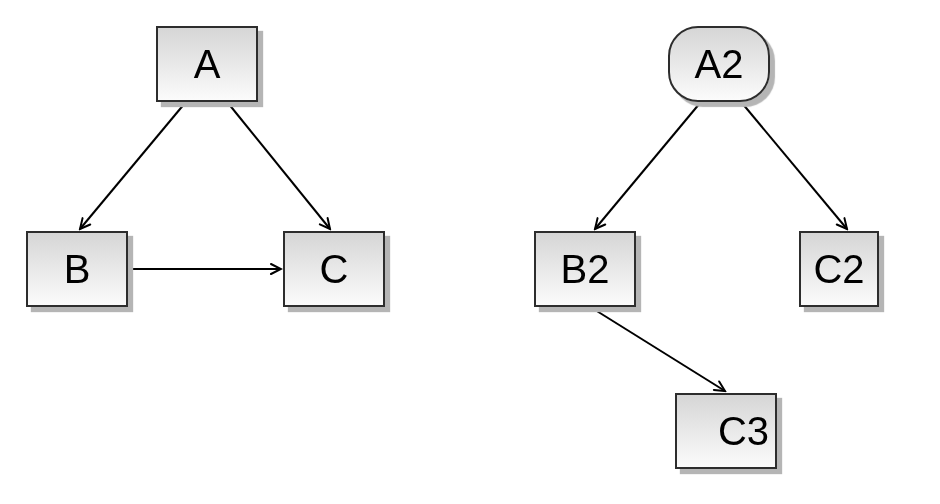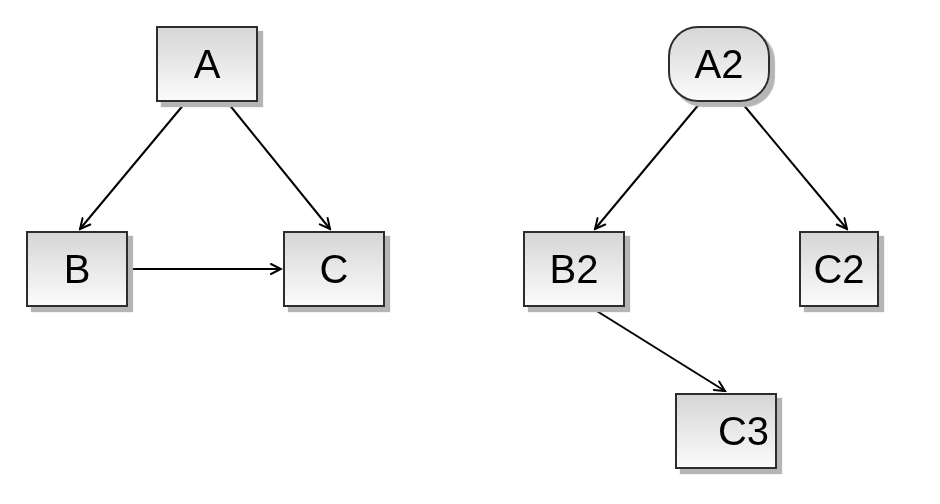--- a/index.html
+++ b/index.html
@@ -60,21 +60,21 @@
       </div>
       <div class="node" style="left: 26px; top: 231px; width: 102px; height: 76px; background: linear-gradient(rgb(214, 214, 214), rgb(251, 251, 251)); border-color: rgb(45, 45, 45); box-shadow: rgb(181, 181, 181) 5px 5px 1px;">
         <span class="label" style="color: rgb(0, 0, 0);">B</span>
       </div>
       <div class="node" style="left: 283px; top: 231px; width: 102px; height: 76px; background: linear-gradient(rgb(214, 214, 214), rgb(251, 251, 251)); border-color: rgb(45, 45, 45); box-shadow: rgb(181, 181, 181) 5px 5px 1px;">
         <span class="label" style="color: rgb(0, 0, 0);">C</span>
       </div>
       <div class="node" style="left: 668px; top: 26px; width: 102px; height: 76px; background: linear-gradient(rgb(214, 214, 214), rgb(251, 251, 251)); border-color: rgb(45, 45, 45); box-shadow: rgb(181, 181, 181) 5px 5px 1px; border-radius: 30px;">
         <span class="label" style="color: rgb(0, 0, 0);">A2</span>
       </div>
-      <div class="node" style="left: 523px; top: 231px; width: 102px; height: 76px; background: linear-gradient(rgb(214, 214, 214), rgb(251, 251, 251)); border-color: rgb(45, 45, 45); box-shadow: rgb(181, 181, 181) 5px 5px 1px;">
+      <div class="node" style="left: 534px; top: 231px; width: 102px; height: 76px; background: linear-gradient(rgb(214, 214, 214), rgb(251, 251, 251)); border-color: rgb(45, 45, 45); box-shadow: rgb(181, 181, 181) 5px 5px 1px;">
         <span class="label" style="color: rgb(0, 0, 0);">B2</span>
       </div>
       <div class="node" style="left: 799px; top: 231px; width: 80px; height: 76px; background: linear-gradient(rgb(214, 214, 214), rgb(251, 251, 251)); border-color: rgb(45, 45, 45); box-shadow: rgb(181, 181, 181) 5px 5px 1px;">
         <span class="label" style="color: rgb(0, 0, 0);">C2</span>
       </div>
       <div class="node" style="left: 675px; top: 393px; width: 102px; height: 76px; background: linear-gradient(rgb(214, 214, 214), rgb(251, 251, 251)); border-color: rgb(45, 45, 45); box-shadow: rgb(181, 181, 181) 5px 5px 1px; padding-left: 35px;">
         <span class="label" style="color: rgb(0, 0, 0);">C3</span>
       </div>
     </div>
 </div>

